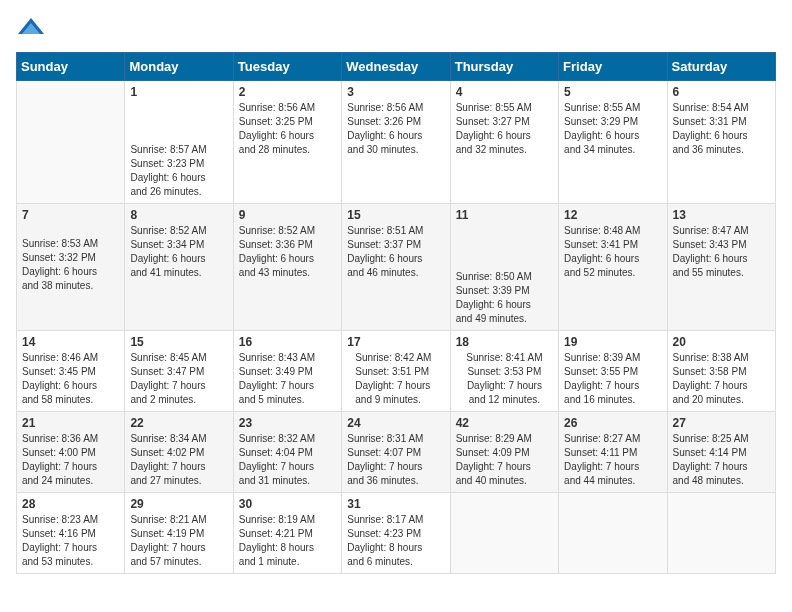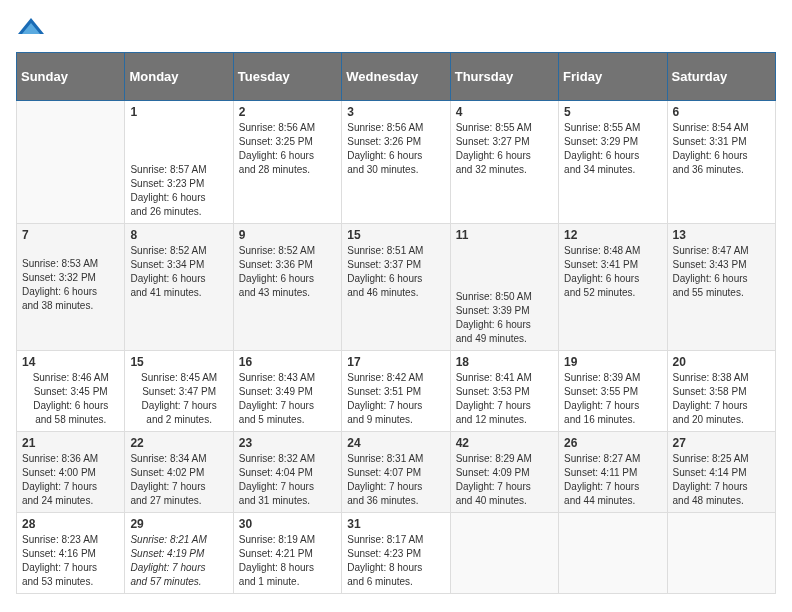--- a/index.html
+++ b/index.html
@@ -46,25 +46,25 @@
     .location-title {
       font-size: 14px;
       color: #555;
     }
     .calendar {
       width: 100%;
       border-collapse: collapse;
       border: 1px solid #ccc;
     }
     .calendar th {
-      background-color: #737373;
+      background-color: #0369a1;
       color: #fff;
       font-size: 13px;
       font-weight: bold;
-      padding: 16px 4px;
+      padding: 6px 4px;
       text-align: left;
       border: 1px solid #2a6aa0;
     }
     .calendar td {
       vertical-align: top;
       border: 1px solid #ddd;
       padding: 4px 5px;
       width: 107px;
       min-height: 80px;
       background: #fff;
@@ -216,49 +216,49 @@
           <span class="day-number">13</span>
           <div class="day-info" style="white-space: pre-line;">Sunrise: 8:47 AM
 Sunset: 3:43 PM
 Daylight: 6 hours
 and 55 minutes.</div>
         </td>
       </tr>
       <tr>
         <td>
           <span class="day-number">14</span>
-          <div class="day-info" style="white-space: pre-line; text-align: center;">Sunrise: 8:46 AM
+          <div class="day-info" style="white-space: pre-line;">Sunrise: 8:46 AM
 Sunset: 3:45 PM
 Daylight: 6 hours
 and 58 minutes.</div>
         </td>
         <td>
           <span class="day-number">15</span>
-          <div class="day-info" style="white-space: pre-line; text-align: center;">Sunrise: 8:45 AM
+          <div class="day-info" style="white-space: pre-line;">Sunrise: 8:45 AM
 Sunset: 3:47 PM
 Daylight: 7 hours
 and 2 minutes.</div>
         </td>
         <td>
           <span class="day-number">16</span>
           <div class="day-info" style="white-space: pre-line;">Sunrise: 8:43 AM
 Sunset: 3:49 PM
 Daylight: 7 hours
 and 5 minutes.</div>
         </td>
         <td>
           <span class="day-number">17</span>
-          <div class="day-info" style="white-space: pre-line;">Sunrise: 8:42 AM
+          <div class="day-info" style="white-space: pre-line; margin-left: 8px;">Sunrise: 8:42 AM
 Sunset: 3:51 PM
 Daylight: 7 hours
 and 9 minutes.</div>
         </td>
         <td>
           <span class="day-number">18</span>
-          <div class="day-info" style="white-space: pre-line;">Sunrise: 8:41 AM
+          <div class="day-info" style="white-space: pre-line; text-align: center;">Sunrise: 8:41 AM
 Sunset: 3:53 PM
 Daylight: 7 hours
 and 12 minutes.</div>
         </td>
         <td>
           <span class="day-number">19</span>
           <div class="day-info" style="white-space: pre-line;">Sunrise: 8:39 AM
 Sunset: 3:55 PM
 Daylight: 7 hours
 and 16 minutes.</div>
@@ -325,21 +325,21 @@
       <tr>
         <td>
           <span class="day-number">28</span>
           <div class="day-info" style="white-space: pre-line;">Sunrise: 8:23 AM
 Sunset: 4:16 PM
 Daylight: 7 hours
 and 53 minutes.</div>
         </td>
         <td>
           <span class="day-number">29</span>
-          <div class="day-info" style="white-space: pre-line; font-style: italic;">Sunrise: 8:21 AM
+          <div class="day-info" style="white-space: pre-line;">Sunrise: 8:21 AM
 Sunset: 4:19 PM
 Daylight: 7 hours
 and 57 minutes.</div>
         </td>
         <td>
           <span class="day-number">30</span>
           <div class="day-info" style="white-space: pre-line;">Sunrise: 8:19 AM
 Sunset: 4:21 PM
 Daylight: 8 hours
 and 1 minute.</div>

